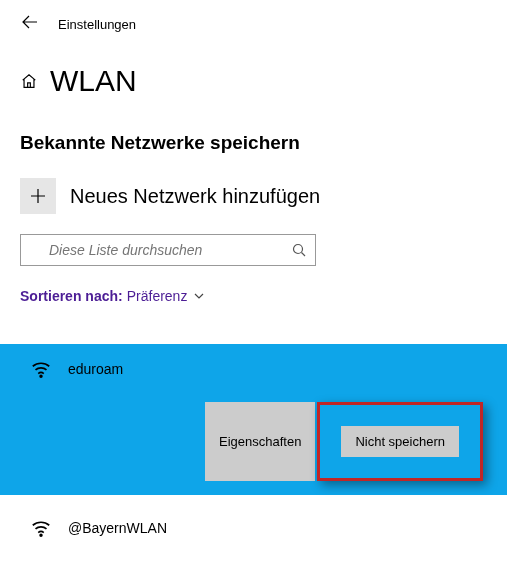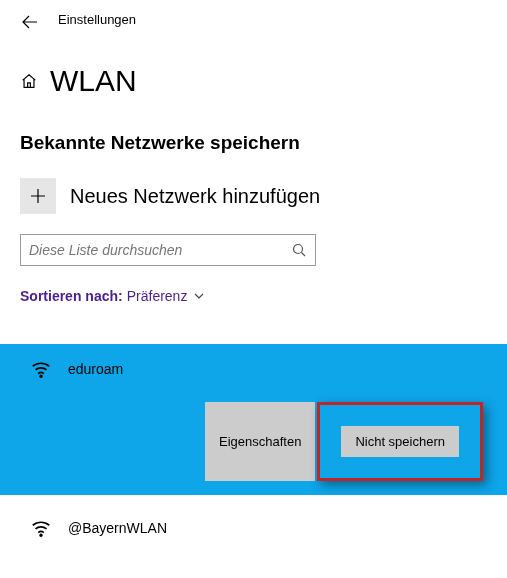--- a/index.html
+++ b/index.html
@@ -1,36 +1,36 @@
 <!DOCTYPE html>
 <html><head>
 <meta charset="utf-8">
 <style>
   * { box-sizing: border-box; margin: 0; padding: 0; font-family: "Segoe UI", Arial, sans-serif; }
   body { width: 507px; height: 578px; background: #fff; color: #000; overflow: hidden; position: relative; }
 
-  .header { display: flex; align-items: flex-start; padding: 12px 20px 8px 20px; }
+  .header { display: flex; align-items: flex-end; padding: 12px 20px 8px 20px; }
   .back-btn { width: 20px; height: 20px; display: flex; align-items: center; justify-content: center; cursor: pointer; }
   .back-btn svg { stroke: #000; }
   .header-title { font-size: 13px; margin-left: 18px; }
 
   .main { padding: 24px 20px 0 20px; }
   .title-row { display: flex; align-items: center; gap: 12px; margin-bottom: 34px; }
   .home-icon { width: 18px; height: 18px; display: flex; align-items: center; justify-content: center; }
   .page-title { font-size: 30px; font-weight: 400; }
 
   .section-title { font-size: 19px; font-weight: 600; margin-bottom: 24px; }
 
   .add-network { display: flex; align-items: center; gap: 14px; margin-bottom: 20px; cursor: pointer; }
   .plus-box { width: 36px; height: 36px; background: #e6e6e6; display: flex; align-items: center; justify-content: center; }
   .plus-box svg { stroke: #000; }
   .add-label { font-size: 20px; }
 
   .search-wrap { border: 1px solid #999; width: 296px; height: 32px; display: flex; align-items: center; padding: 0 8px; margin-bottom: 22px; }
-  .search-input { flex: 1; border: none; outline: none; font-size: 14px; font-style: italic; color: #4c1d95; background: transparent; }
+  .search-input { flex: 1; border: none; outline: none; font-size: 14px; font-style: italic; color: #4c1d95; background: transparent; margin-left: 20px; }
   .search-icon-wrap { width: 16px; height: 16px; display: flex; align-items: center; justify-content: center; }
 
   .controls-row { display: flex; align-items: center; gap: 44px; margin-bottom: 40px; }
   .ctrl { display: flex; align-items: center; font-size: 14px; cursor: pointer; }
   .ctrl-label { color: #4c1d95; margin-right: 4px; font-weight: bold; }
   .ctrl-value { color: #4c1d95; }
   .chevron { margin-left: 6px; }
   .chevron svg { stroke: #444; }
 
   .network-list { margin: 0 -20px; }

